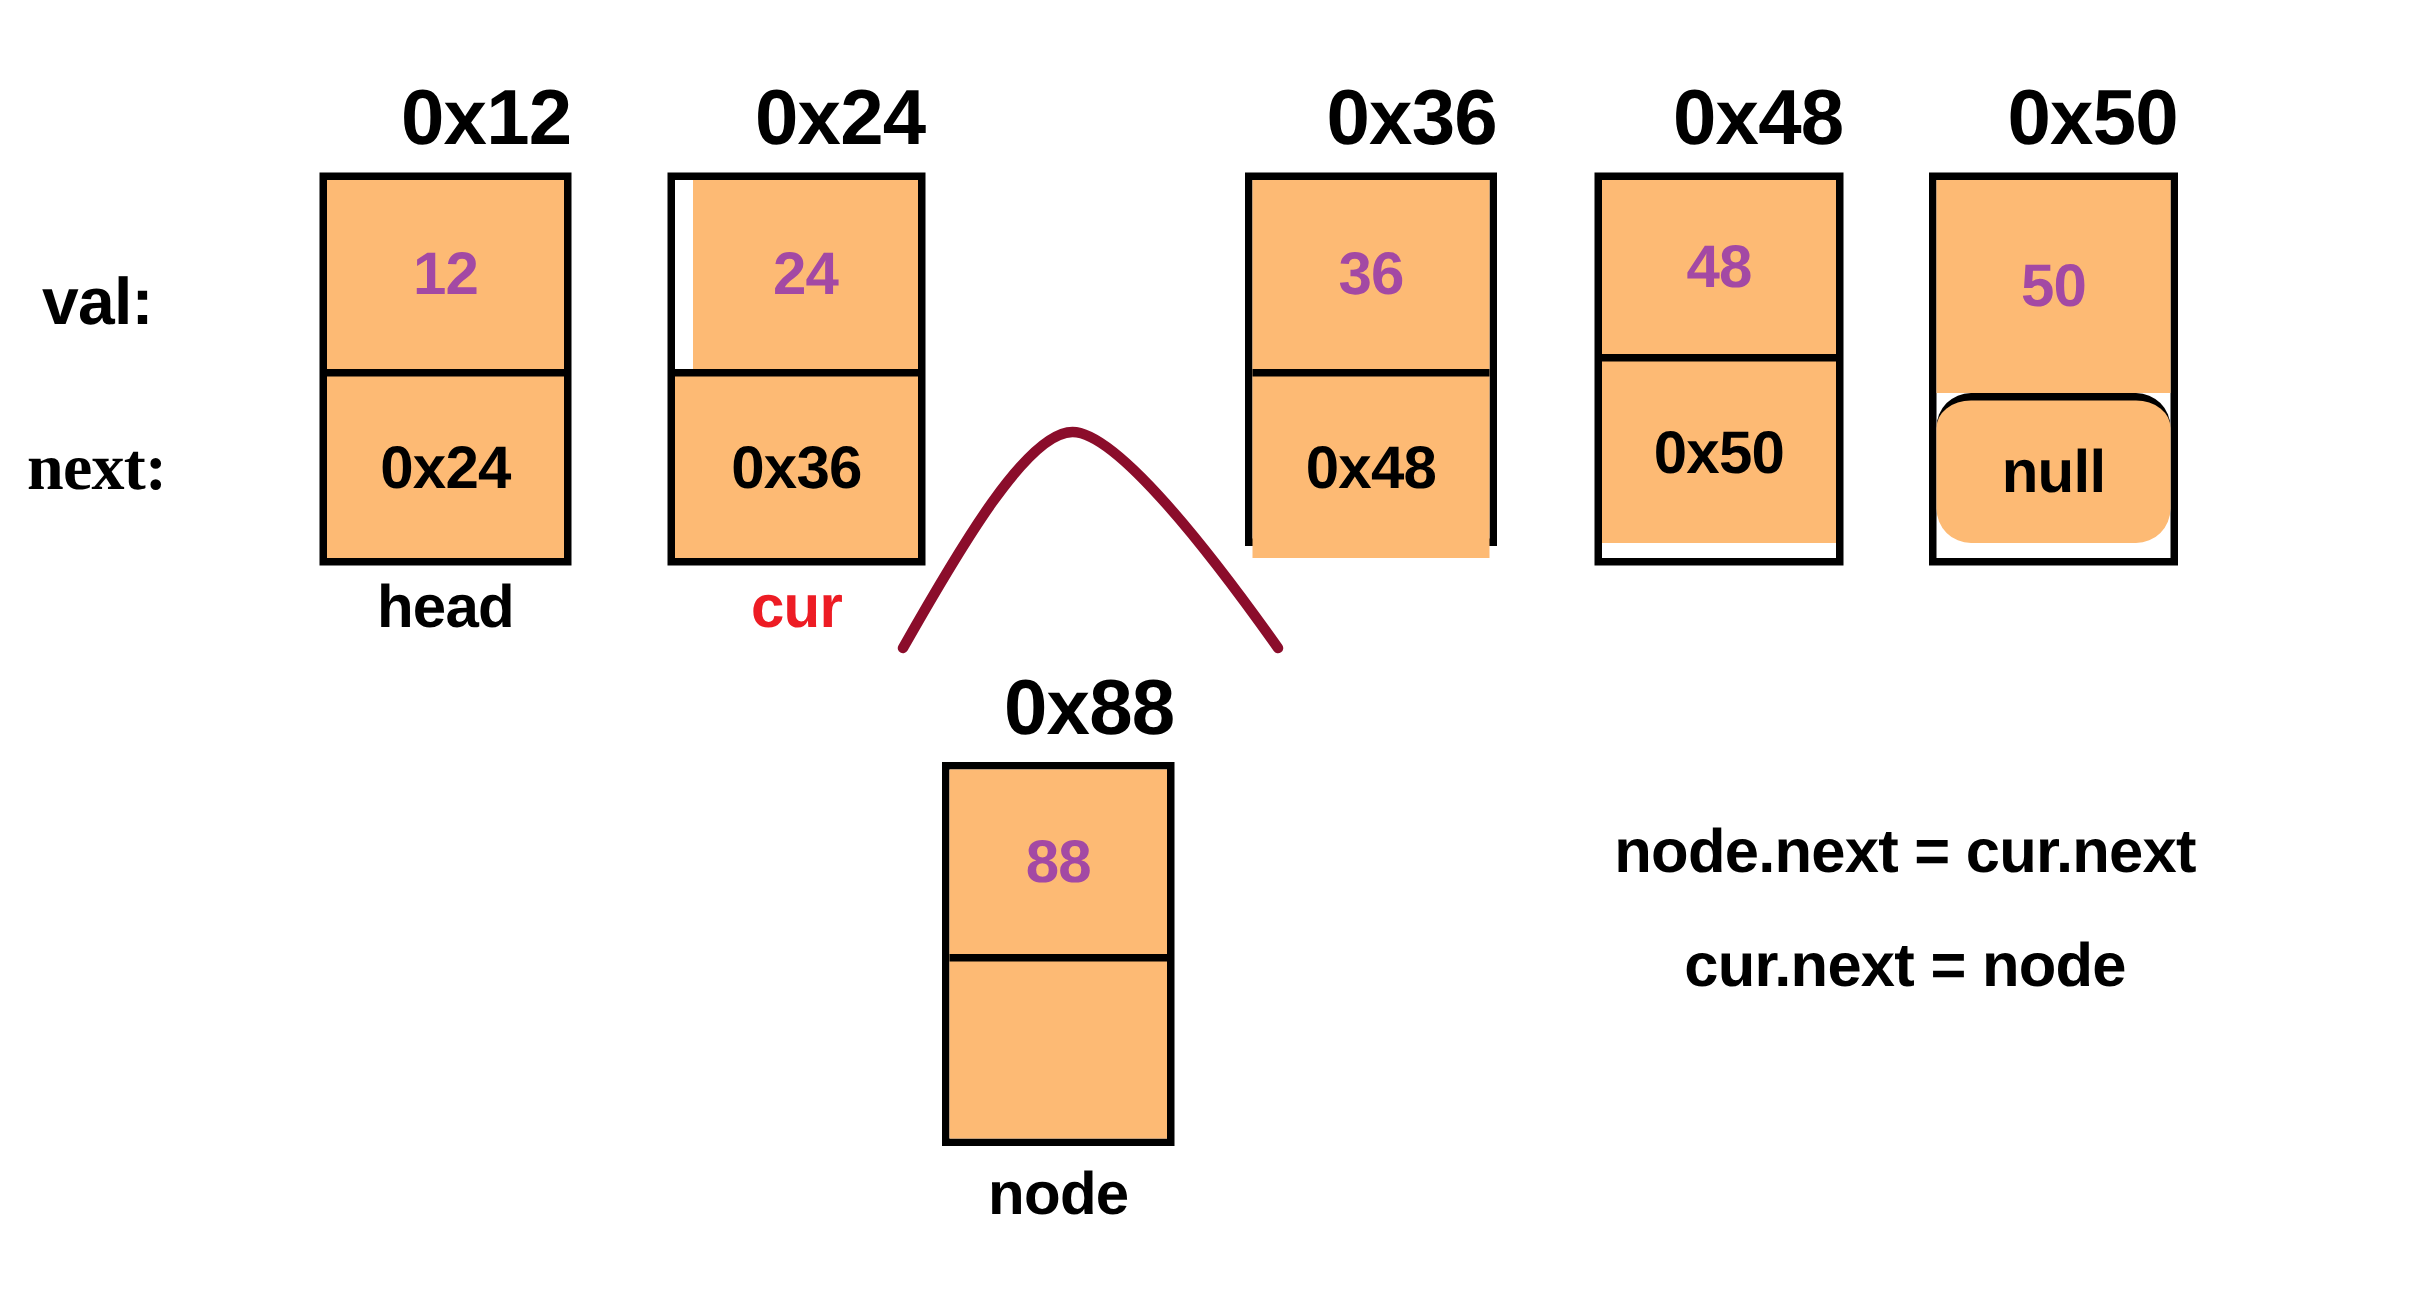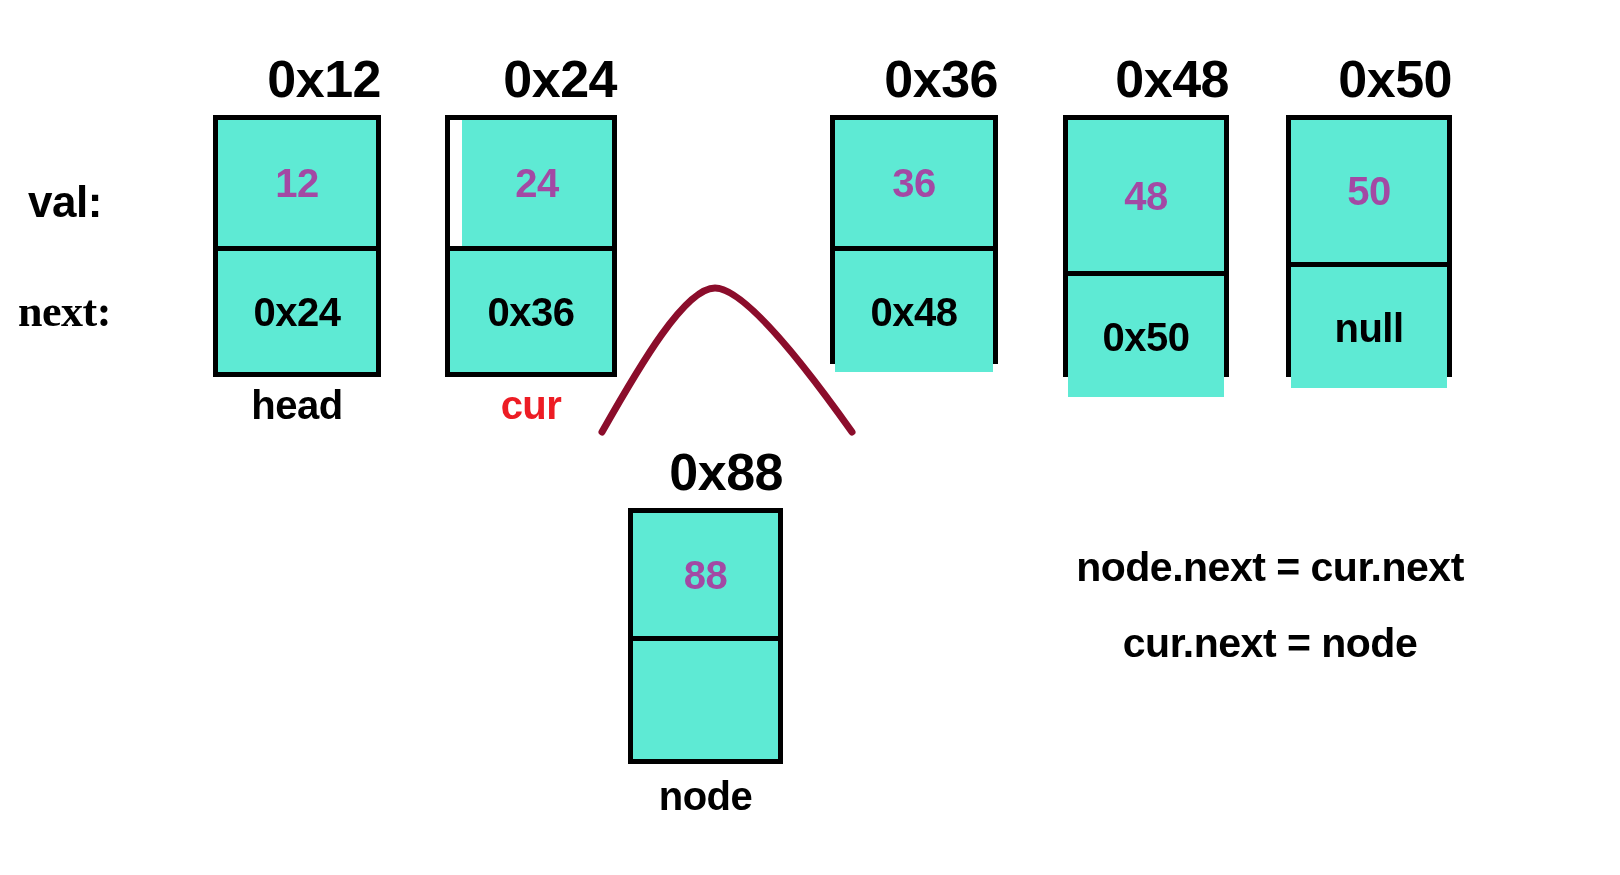--- a/index.html
+++ b/index.html
@@ -53,21 +53,21 @@
     width: 100%;
     box-sizing: border-box;
     border: 5px solid #000000;
     background: #ffffff;
   }
   .cell {
     box-sizing: border-box;
     display: flex;
     align-items: center;
     justify-content: center;
-    background: #5eead4;
+    background: #fdba74;
     overflow: hidden;
   }
   .cell-val {
     font-weight: bold;
     font-size: 40px;
     color: #A349A4;
     letter-spacing: -0.5px;
     line-height: 1;
   }
   .cell-next {
@@ -158,36 +158,36 @@
       </div>
       <div class="cell cell-next" style="height:126px;">
         <span>0x48</span>
       </div>
     </div>
   </div>
 
   <div class="node" style="left:1063px; top:115px; width:166px; height:262px;">
     <div class="node-addr" style="top:-62px;">0x48</div>
     <div class="node-box" style="height:262px;">
-      <div class="cell cell-val" style="height:151px;">
+      <div class="cell cell-val" style="height:116px;">
         <span>48</span>
       </div>
       <div class="cell cell-next" style="height:126px;">
         <span>0x50</span>
       </div>
     </div>
   </div>
 
   <div class="node" style="left:1286px; top:115px; width:166px; height:262px;">
     <div class="node-addr" style="top:-62px;">0x50</div>
     <div class="node-box" style="height:262px;">
       <div class="cell cell-val" style="height:142px;">
         <span>50</span>
       </div>
-      <div class="cell cell-next" style="height:126px;">
+      <div class="cell cell-next" style="height:100px;border-radius:23px;">
         <span>null</span>
       </div>
     </div>
   </div>
 
   <svg id="arc-svg" viewBox="0 0 340 200">
     <path d="M 42 172 C 80 105, 125 28, 155 28 C 185 28, 248 110, 292 172" fill="none" stroke="#8B0D2B" stroke-width="7" stroke-linecap="round"></path>
   </svg>
 
   <div class="node" style="left:628px; top:508px; width:155px; height:256px;">

